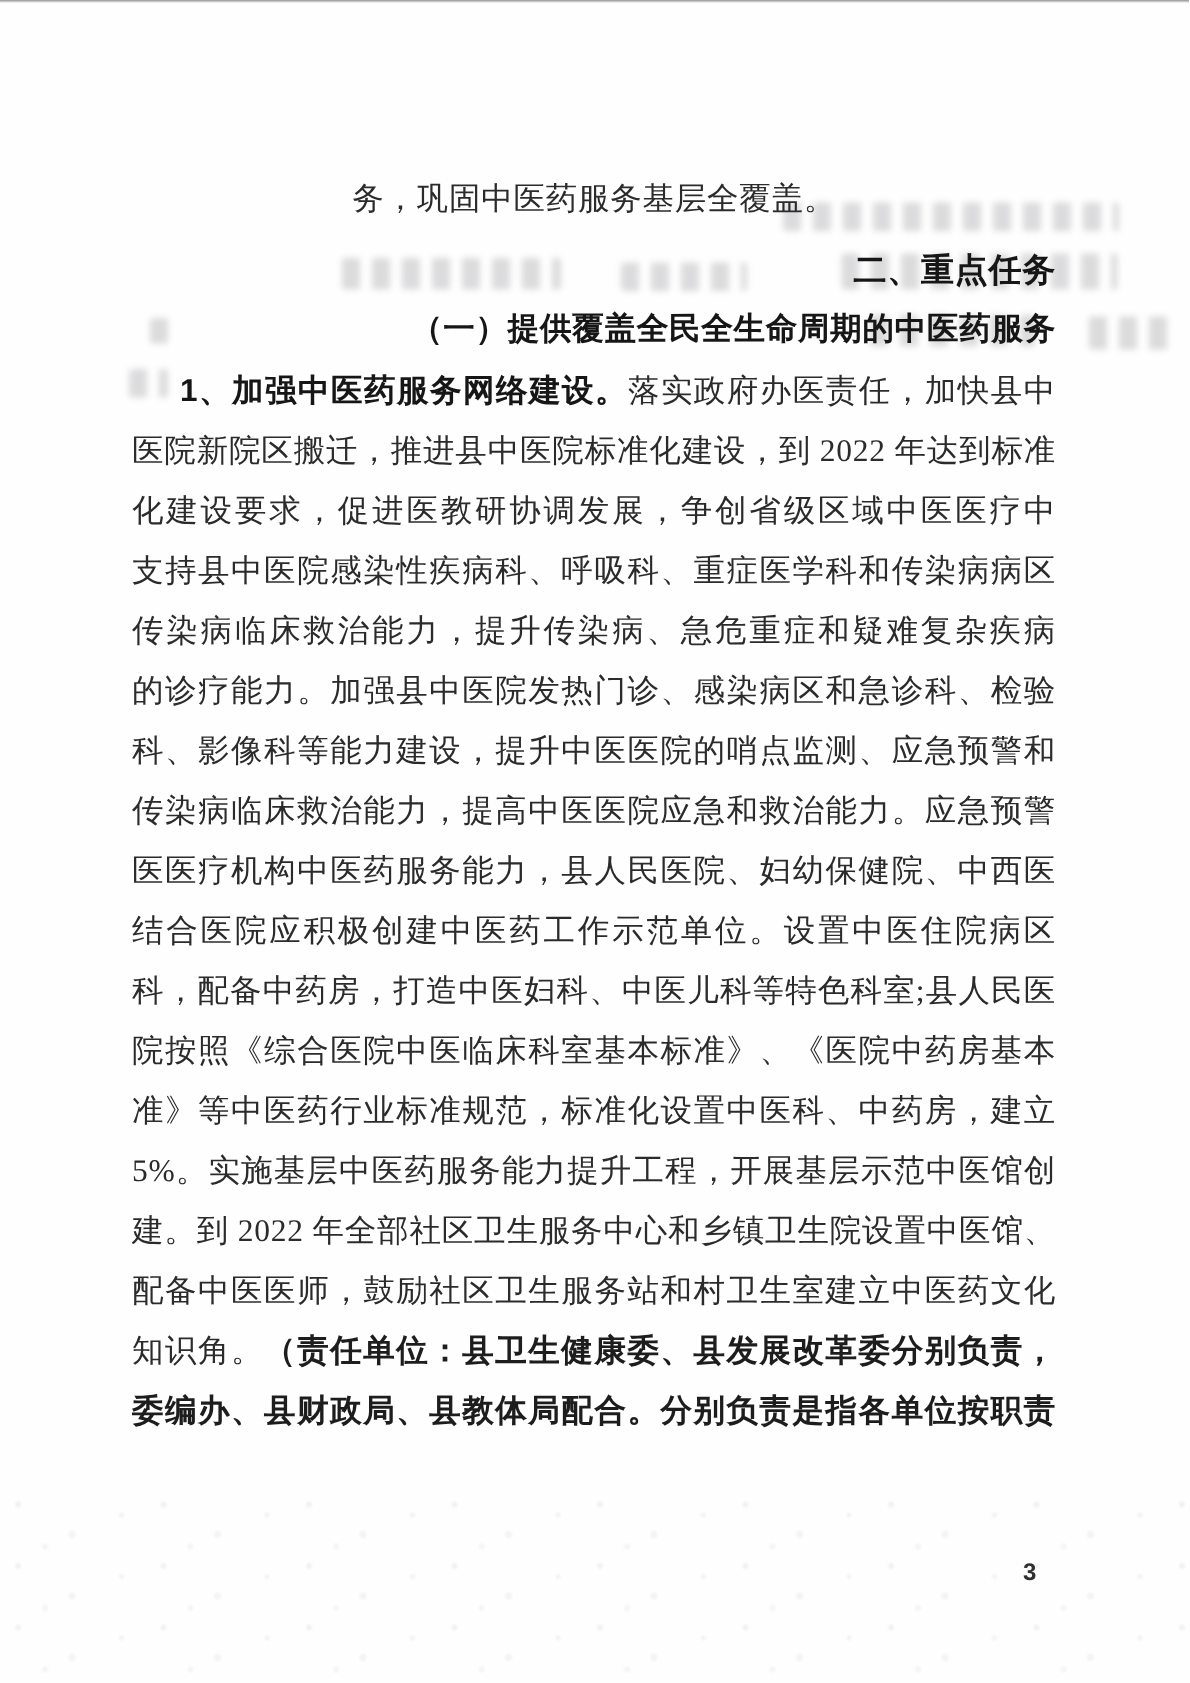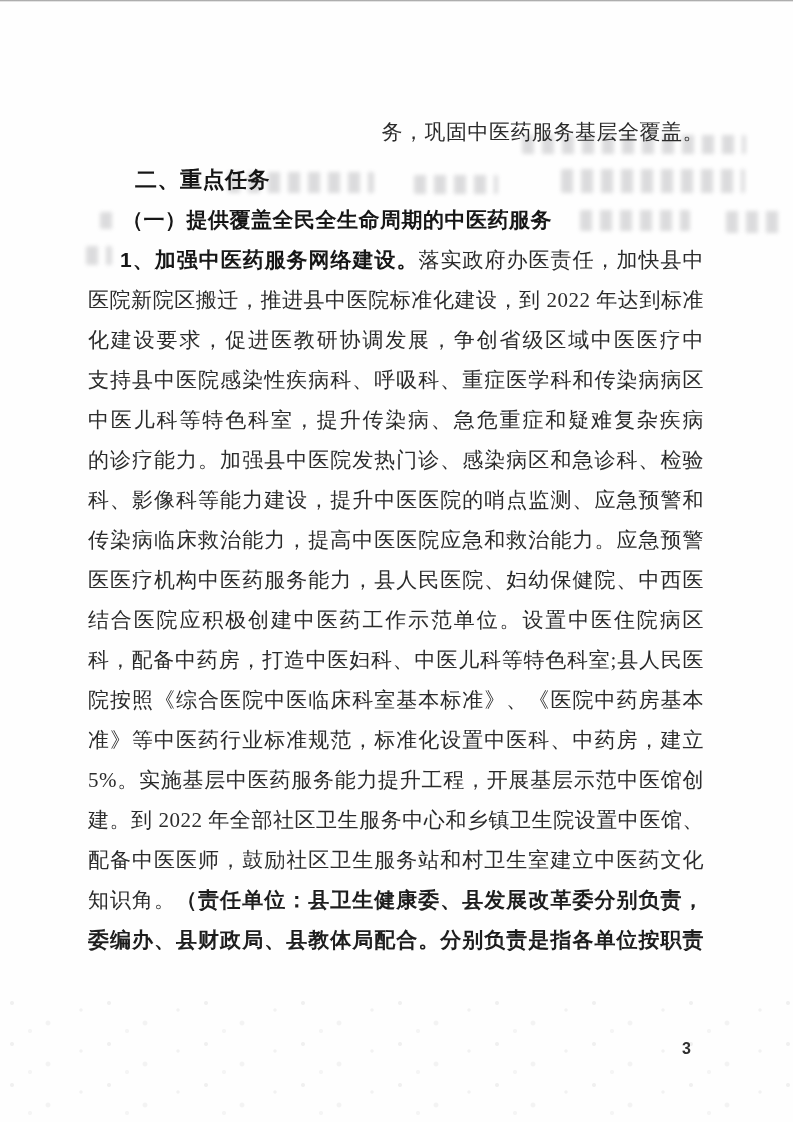--- a/index.html
+++ b/index.html
@@ -28,27 +28,28 @@
     width: 616px;
   }
   .line {
     height: 40px;
     line-height: 40px;
     font-size: 21px;
     color: #2b2b2b;
     letter-spacing: 0.5px;
     white-space: normal;
     overflow: hidden;
+    text-align: right;
   }
   .line.body, .line.body-first, .line.body-kai {
     text-align: justify;
     text-align-last: justify;
   }
   .line.body-end {
-    text-align: right;
+    text-align: center;
   }
   .line.heading1 {
     font-family: "Liberation Sans", "DejaVu Sans", sans-serif;
     font-weight: bold;
     color: #141414;
     font-size: 22px;
     padding-left: 47px;
     margin-top: 8px;
   }
   .line.heading2 {
@@ -131,21 +132,21 @@
   <div class="smudge smudge-8"></div>
 
   <div class="text-block">
       <div class="line body-end"><span class="seg-normal">务，巩固中医药服务基层全覆盖。</span></div>
       <div class="line heading1"><span class="seg-bold">二、重点任务</span></div>
       <div class="line heading2"><span class="seg-bold">（一）提供覆盖全民全生命周期的中医药服务</span></div>
       <div class="line body-first"><span class="seg-bold">1、加强中医药服务网络建设。</span><span class="seg-normal">落实政府办医责任，加快县中</span></div>
       <div class="line body"><span class="seg-normal">医院新院区搬迁，推进县中医院标准化建设，到 2022 年达到标准</span></div>
       <div class="line body"><span class="seg-normal">化建设要求，促进医教研协调发展，争创省级区域中医医疗中心。</span></div>
       <div class="line body"><span class="seg-normal">支持县中医院感染性疾病科、呼吸科、重症医学科和传染病病区</span></div>
-      <div class="line body"><span class="seg-normal">中医儿科等特色科室，提升传染病、急危重症和疑难复杂疾病</span></div>
+      <div class="line body"><span class="seg-normal">传染病临床救治能力，提升传染病、急危重症和疑难复杂疾病</span></div>
       <div class="line body"><span class="seg-normal">的诊疗能力。加强县中医院发热门诊、感染病区和急诊科、检验</span></div>
       <div class="line body"><span class="seg-normal">科、影像科等能力建设，提升中医医院的哨点监测、应急预警和</span></div>
       <div class="line body"><span class="seg-normal">传染病临床救治能力，提高中医医院应急和救治能力。应急预警和</span></div>
       <div class="line body"><span class="seg-normal">医医疗机构中医药服务能力，县人民医院、妇幼保健院、中西医</span></div>
       <div class="line body"><span class="seg-normal">结合医院应积极创建中医药工作示范单位。设置中医住院病区</span></div>
       <div class="line body"><span class="seg-normal">科，配备中药房，打造中医妇科、中医儿科等特色科室;县人民医</span></div>
       <div class="line body"><span class="seg-normal">院按照《综合医院中医临床科室基本标准》、《医院中药房基本标</span></div>
       <div class="line body"><span class="seg-normal">准》等中医药行业标准规范，标准化设置中医科、中药房，建立</span></div>
       <div class="line body"><span class="seg-normal">5%。实施基层中医药服务能力提升工程，开展基层示范中医馆创</span></div>
       <div class="line body"><span class="seg-normal">建。到 2022 年全部社区卫生服务中心和乡镇卫生院设置中医馆、</span></div>

